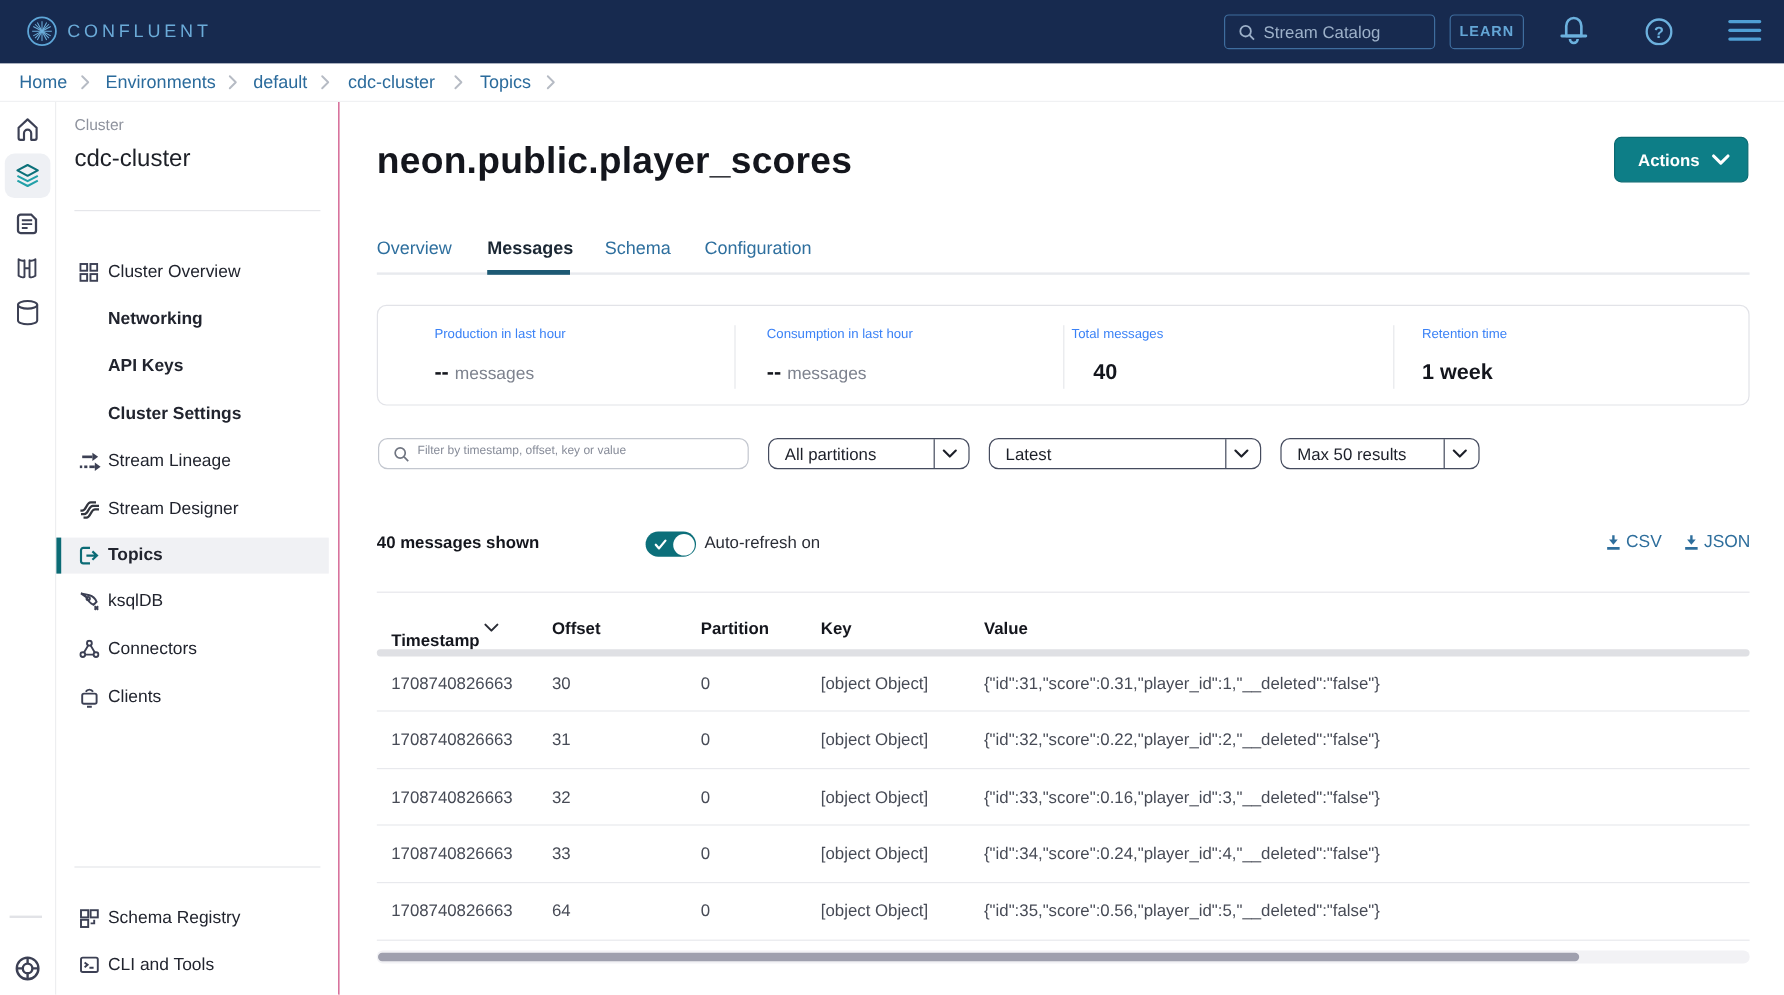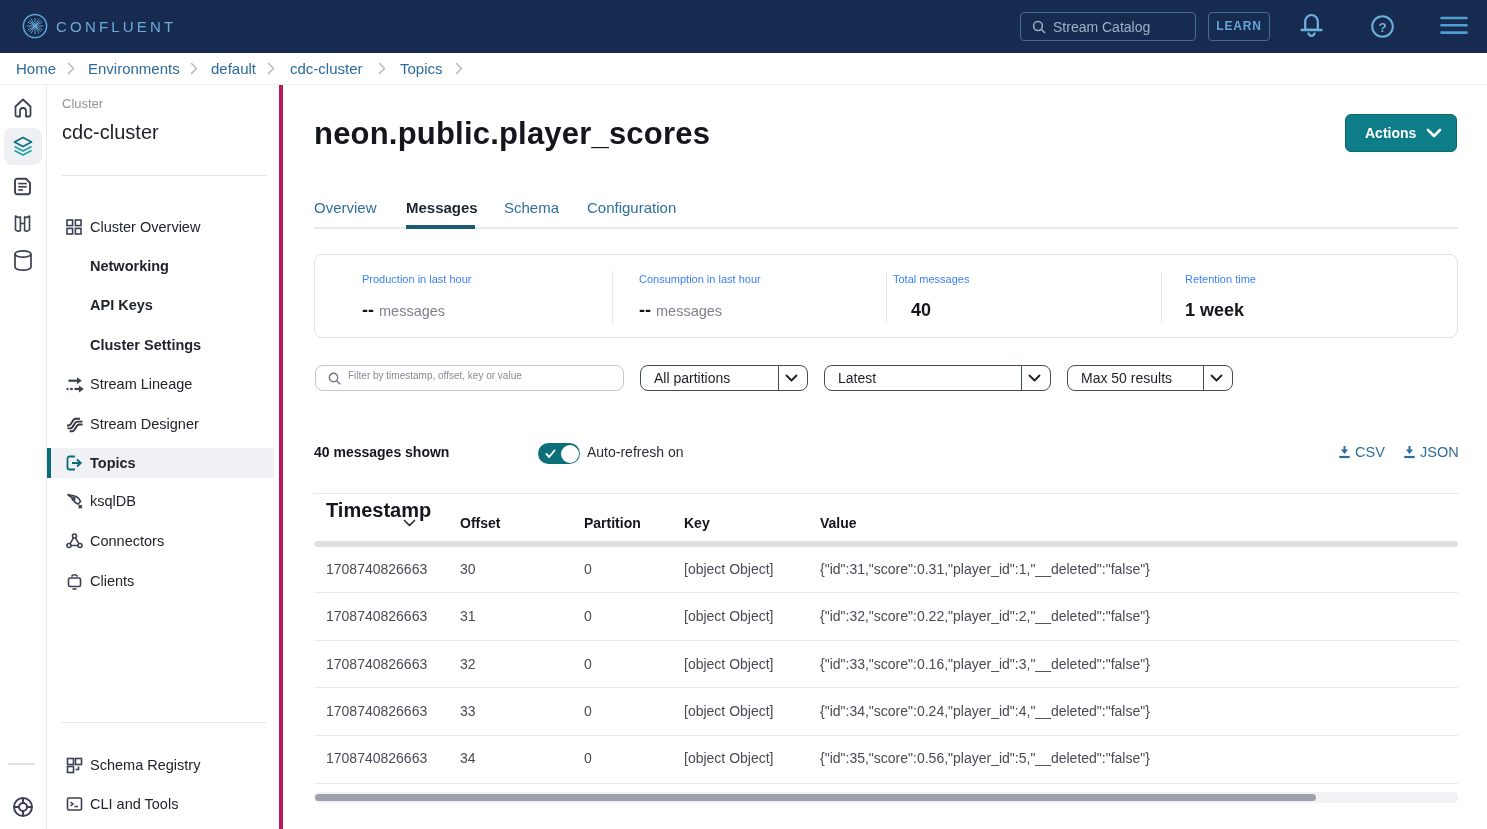--- a/index.html
+++ b/index.html
@@ -17,21 +17,21 @@
 .crumbs { position:absolute; left:0; top:53px; width:1487px; height:32px; background:#fff; border-bottom:1px solid #f0f1f3; font-size:15px; }
 .crumbs a { color:#2b6b9c; text-decoration:none; position:absolute; top:7px; }
 .crumbs .sepc { position:absolute; top:9px; }
 
 
 .rail { position:absolute; left:0; top:85px; width:47px; height:744px; border-right:1px solid #e9eaed; background:#fff; }
 .rail .sel { position:absolute; left:4px; top:43px; width:38px; height:37px; background:#eef0f4; border-radius:8px; }
 .rail svg { position:absolute; left:12px; }
 
 
-.sidebar { position:absolute; left:47px; top:85px; width:236px; height:744px; border-right:4px solid #be185d; background:#fff; }
+.sidebar { position:absolute; left:47px; top:85px; width:236px; height:744px; border-right:1px solid #be185d; background:#fff; }
 .sb-label { position:absolute; left:15px; top:11px; font-size:13px; color:#8f939e; }
 .sb-name { position:absolute; left:15px; top:36px; font-size:20px; color:#1d2027; }
 .sb-divider { position:absolute; left:15px; width:205px; height:1px; background:#e5e6ea; }
 .mi { position:absolute; left:0; width:236px; height:30px; font-size:14.5px; color:#21242e; }
 .mi .txt { position:absolute; left:43px; top:7px; }
 .mi svg { position:absolute; left:19px; top:7px; }
 .mi.b .txt { font-weight:bold; }
 .mi-sel { position:absolute; left:0; top:363px; width:227px; height:30px; background:#f0f1f4; border-left:4px solid #0b6b75; }
 
 
@@ -350,21 +350,21 @@
   <div class="dl" style="left:1120px">
     <svg style="position:absolute;left:0;top:1px" width="13" height="14" viewBox="0 0 13 14">
         <line x1="6.5" y1="1" x2="6.5" y2="5.5" stroke="#2e6e9c" stroke-width="2"></line>
         <path d="M2.9 4.6 L6.5 9 L10.1 4.6 Z" fill="#2e6e9c"></path>
         <line x1="1.3" y1="12" x2="11.7" y2="12" stroke="#2e6e9c" stroke-width="2.2"></line>
       </svg>
     <span style="position:absolute;left:17px">JSON</span>
   </div>
 
   <div style="position:absolute;left:31px;top:408px;width:1144px;height:1px;background:#e6e7eb"></div>
-  <div style="position:absolute;left:43px;top:414px;font-size:20px;font-weight:bold;color:#14161d">Timestamp</div>
+  <div style="position:absolute;left:43px;top:440px;font-size:14px;font-weight:bold;color:#14161d">Timestamp</div>
   <svg style="position:absolute;left:120px;top:434px" width="13" height="9" viewBox="0 0 13 9">
       <path d="M1.5 1.5 L6.5 6.5 L11.5 1.5" fill="none" stroke="#2a2d36" stroke-width="1.7" stroke-linecap="round" stroke-linejoin="round"></path>
     </svg>
   <div style="position:absolute;left:177px;top:430px;font-size:14px;font-weight:bold;color:#14161d">Offset</div>
   <div style="position:absolute;left:301px;top:430px;font-size:14px;font-weight:bold;color:#14161d">Partition</div>
   <div style="position:absolute;left:401px;top:430px;font-size:14px;font-weight:bold;color:#14161d">Key</div>
   <div style="position:absolute;left:537px;top:430px;font-size:14px;font-weight:bold;color:#14161d">Value</div>
   <div style="position:absolute;left:31px;top:456px;width:1144px;height:6px;background:#dfe0e4;border-radius:3px"></div>
 
   <div class="trow" style="top:476px">
@@ -394,21 +394,21 @@
   <div class="trow" style="top:618px">
       <span style="left:43px">1708740826663</span>
       <span style="left:177px">33</span>
       <span style="left:301px">0</span>
       <span style="left:401px">[object Object]</span>
       <span style="left:537px">{"id":34,"score":0.24,"player_id":4,"__deleted":"false"}</span>
     </div>
   <div style="position:absolute;left:31px;top:650px;width:1144px;height:1px;background:#e8e9ed"></div>
   <div class="trow" style="top:665px">
       <span style="left:43px">1708740826663</span>
-      <span style="left:177px">34</span>
+      <span style="left:177px">64</span>
       <span style="left:301px">0</span>
       <span style="left:401px">[object Object]</span>
       <span style="left:537px">{"id":35,"score":0.56,"player_id":5,"__deleted":"false"}</span>
     </div>
   <div style="position:absolute;left:31px;top:698px;width:1144px;height:1px;background:#e8e9ed"></div>
 
   <div style="position:absolute;left:31px;top:707px;width:1144px;height:11px;background:#f2f2f5;border-radius:5px">
     <div style="position:absolute;left:1px;top:1.5px;width:1001px;height:7px;background:#9fa0ae;border-radius:3.5px"></div>
   </div>
 </div>

